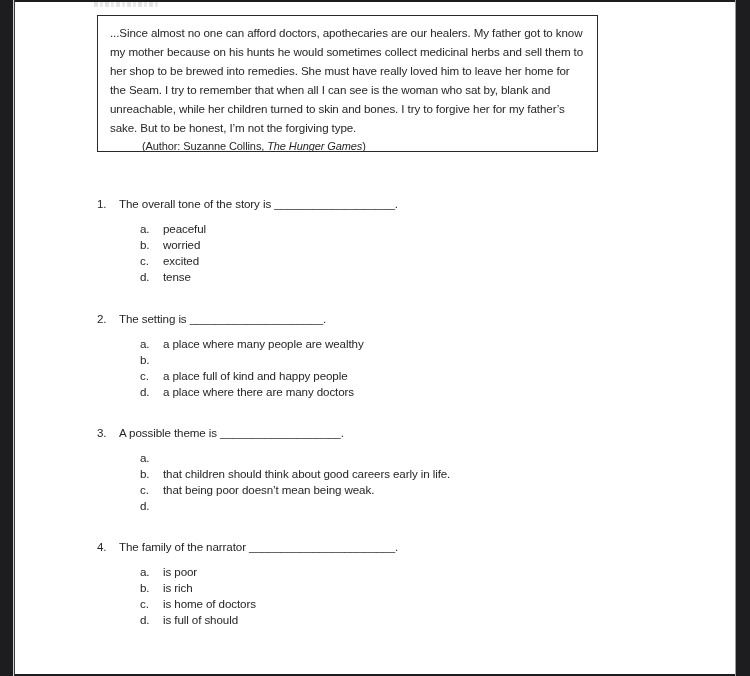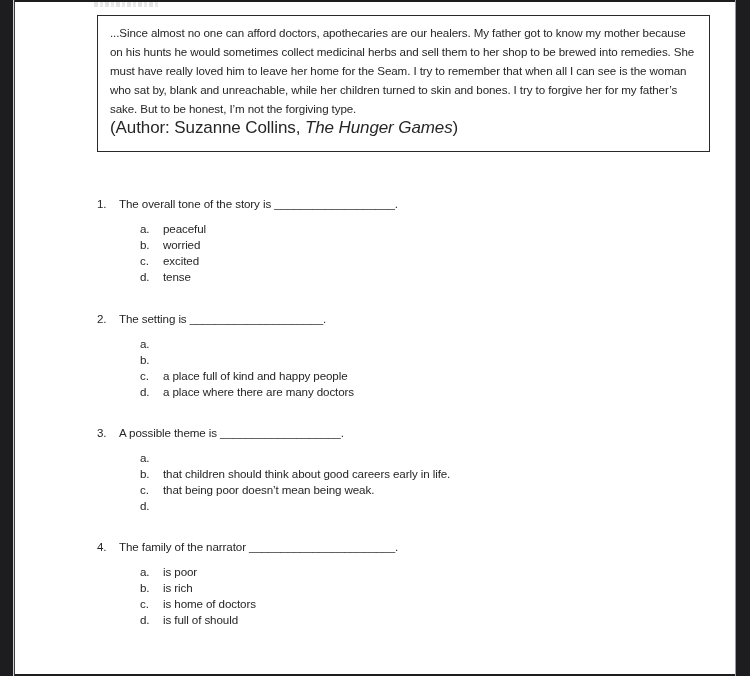--- a/index.html
+++ b/index.html
@@ -24,29 +24,29 @@
   
   .cropped-fragment {
     position: absolute; left: 94px; top: 2px; width: 66px; height: 5px;
     background: repeating-linear-gradient(90deg,
       #dcdcdc 0 4px, #ffffff 4px 6px, #e4e4e4 6px 9px, #ffffff 9px 11px);
     opacity: .8;
   }
 
   
   .passage-box {
-    position: absolute; left: 97px; top: 15px; width: 613px; height: 137px;
+    position: absolute; left: 97px; top: 15px; width: 501px; height: 137px;
     border: 1.5px solid #2a2a2a;
     padding: 7px 11px 0 12px;
     background: #fff;
   }
   .passage-text {
     font-size: 11.6px; line-height: 19px; letter-spacing: -0.1px;
   }
-  .attribution { font-size: 17px; line-height: 19px; letter-spacing: -0.1px; }
+  .attribution { font-size: 11px; line-height: 19px; letter-spacing: -0.1px; margin-left: 32px; }
   .attribution em { font-style: italic; }
 
   
   .question { position: absolute; left: 97px; width: 600px; }
   .q1 { top: 197px; } .q2 { top: 312px; } .q3 { top: 426px; } .q4 { top: 540px; }
   .q-row { display: flex; font-size: 11.6px; line-height: 14px; letter-spacing: -0.1px; }
   .q-num { width: 22px; flex: 0 0 22px; }
   .options { margin-top: 10px; margin-left: 43px; }
   .opt-row { display: flex; font-size: 11.6px; line-height: 16px; letter-spacing: -0.1px; }
   .opt-letter { width: 23px; flex: 0 0 23px; }
@@ -95,20 +95,21 @@
 </div>
 
 <div class="question q2">
   <div class="q-row">
     <span class="q-num">2.</span>
     <span>The setting is _____________________.</span>
   </div>
   <div class="options">
     <div class="opt-row">
       <span class="opt-letter">a.</span>
+      <span>a place where many people are wealthy</span>
     </div>
     <div class="opt-row">
       <span class="opt-letter">b.</span>
     </div>
     <div class="opt-row">
       <span class="opt-letter">c.</span>
       <span>a place full of kind and happy people</span>
     </div>
     <div class="opt-row">
       <span class="opt-letter">d.</span>

